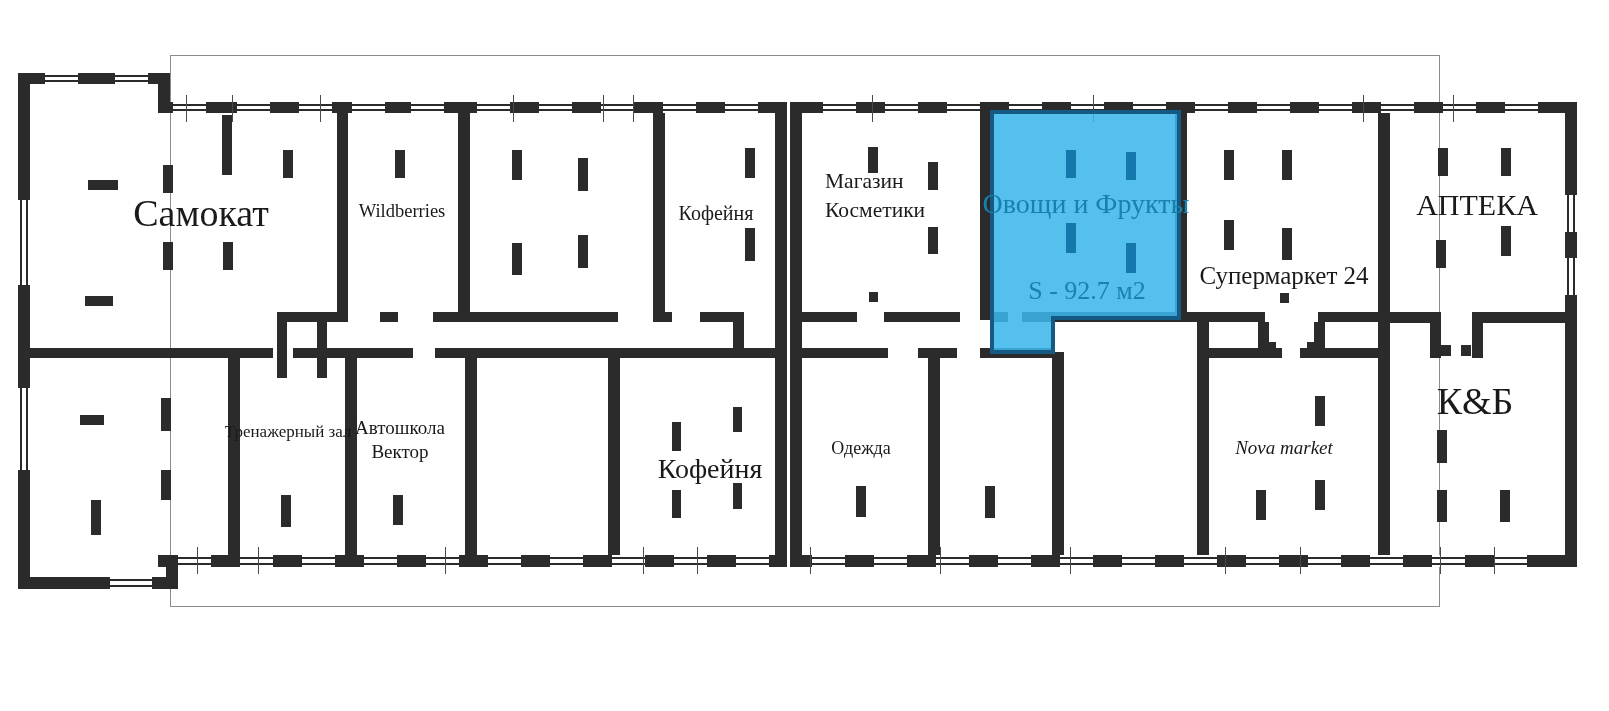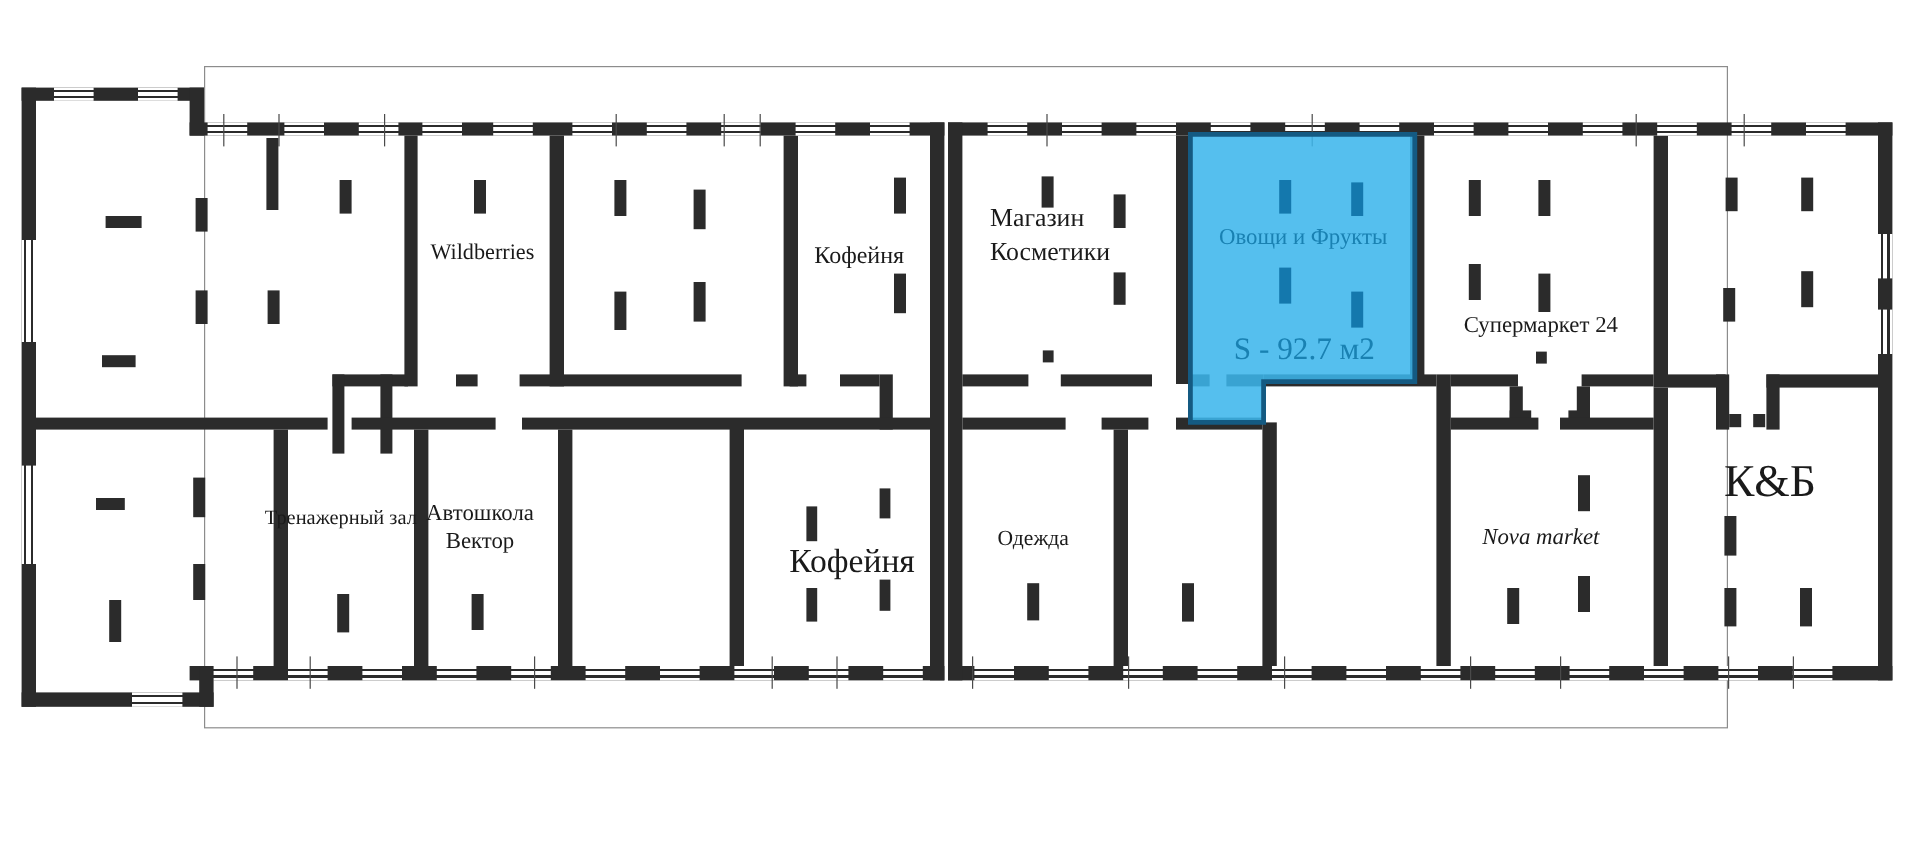--- a/index.html
+++ b/index.html
@@ -221,27 +221,29 @@
       <div class="dash" style="left: 1315px; top: 480px; width: 10px; height: 30px;"></div>
       <div class="dash" style="left: 1437px; top: 430px; width: 10px; height: 33px;"></div>
       <div class="dash" style="left: 1437px; top: 490px; width: 10px; height: 32px;"></div>
       <div class="dash" style="left: 1500px; top: 490px; width: 10px; height: 32px;"></div>
       <div class="dash teal" style="left: 1066px; top: 150px; width: 10px; height: 28px;"></div>
       <div class="dash teal" style="left: 1126px; top: 152px; width: 10px; height: 28px;"></div>
       <div class="dash teal" style="left: 1066px; top: 223px; width: 10px; height: 30px;"></div>
       <div class="dash teal" style="left: 1126px; top: 243px; width: 10px; height: 30px;"></div>
     </div>
 
+  <div class="lbl" style="left:201px;top:189px;font-size:38px;">Самокат</div>
   <div class="lbl" style="left:402px;top:200px;font-size:18.5px;">Wildberries</div>
   <div class="lbl" style="left:716px;top:201px;font-size:20px;">Кофейня</div>
   <div class="lbl wrap leftal" style="left:825px;top:167px;width:125px;font-size:21.5px;line-height:1.34;">Магазин Косметики</div>
-  <div class="lbl" style="left:1284px;top:260px;font-size:19px;text-align:right;">Супермаркет 24</div>
-  <div class="lbl wrap" style="left:284px;top:421px;width:135px;font-size:17px;">Тренажерный зал</div>
+  <div class="lbl" style="left:1284px;top:260px;font-size:25px;text-align:right;">Супермаркет 24</div>
+  <div class="lbl" style="left:1477px;top:186px;font-size:30px;">АПТЕКА</div>
+  <div class="lbl wrap" style="left:284px;top:421px;width:135px;font-size:17px;text-align:right;">Тренажерный зал</div>
   <div class="lbl wrap" style="left:400px;top:416px;width:125px;font-size:19px;">Автошкола Вектор</div>
   <div class="lbl" style="left:710px;top:451px;font-size:28px;">Кофейня</div>
   <div class="lbl" style="left:861px;top:437px;font-size:18px;">Одежда</div>
   <div class="lbl" style="left:1284px;top:436px;font-size:19px;font-style:italic;">Nova market</div>
   <div class="lbl" style="left:1475px;top:377px;font-size:38px;">К&amp;Б</div>
 
-  <div class="lbl teal" style="left:1086px;top:186px;font-size:19px;">Овощи и Фрукты</div>
+  <div class="lbl teal" style="left:1086px;top:186px;font-size:28px;">Овощи и Фрукты</div>
   <div class="lbl teal" style="left:1087px;top:274px;font-size:26px;">S - 92.7 м2</div>
 
 </div>
 
 </body></html>

